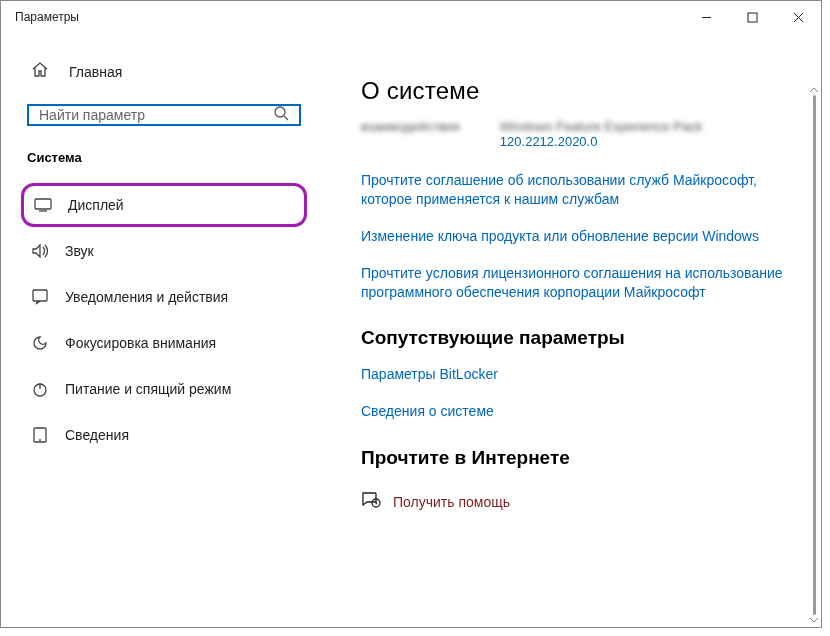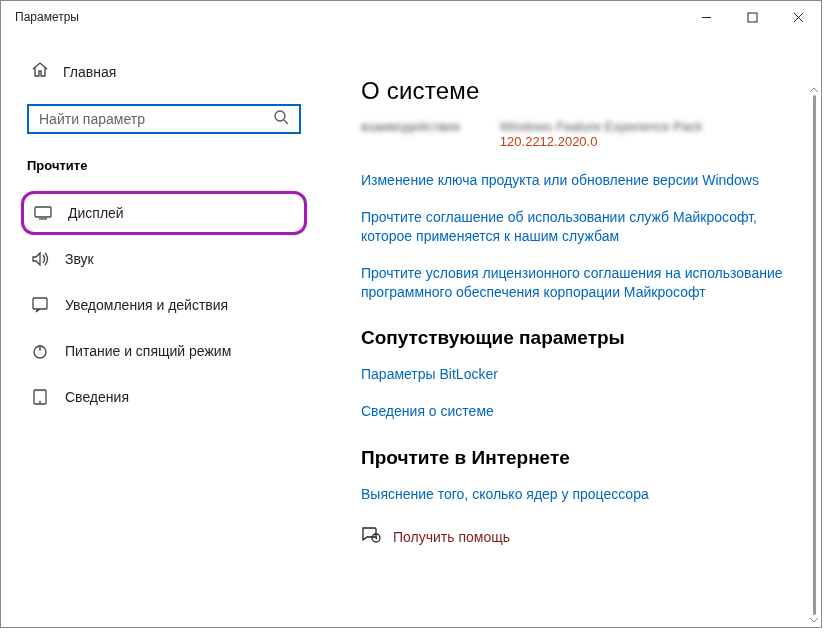--- a/index.html
+++ b/index.html
@@ -11,24 +11,24 @@
   }
   .titlebar {
     height: 32px; display: flex; align-items: center;
     padding-left: 14px; font-size: 12px; color: #222;
   }
   .titlebar-controls { position: absolute; right: 0; top: 0; display: flex; }
   .tb-btn { width: 46px; height: 32px; display: flex; align-items: center; justify-content: center; color: #222; }
   .tb-btn svg { stroke: #222; stroke-width: 1; fill: none; }
   .body { flex: 1; display: flex; overflow: hidden; }
   .sidebar { width: 326px; padding: 20px 4px 0 4px; }
-  .home-row { display: flex; align-items: center; gap: 14px; padding: 8px 22px 8px 26px; font-size: 14px; color: #222; margin-bottom: 14px; }
+  .home-row { display: flex; align-items: center; gap: 20px; padding: 8px 22px 8px 26px; font-size: 14px; color: #222; margin-bottom: 14px; }
   .search-wrap { margin: 0 22px 20px 22px; }
   .search {
-    width: 100%; height: 30px; border: 2px solid #0067c0;
+    width: 100%; height: 22px; border: 2px solid #0067c0;
     display: flex; align-items: center; padding: 0 10px; background: #fff;
   }
   .search input {
     flex: 1; border: none; outline: none; font-size: 14px; color: #555;
     background: transparent;
   }
   .search input::placeholder { color: #666; }
   .section-title { font-size: 13px; font-weight: 600; padding: 4px 22px 10px 22px; }
   .nav-list { padding-top: 6px; }
   .nav-item {
@@ -42,21 +42,21 @@
   .highlighted {
     position: relative; border: 3px solid #a21caf; border-radius: 13px;
     margin: 2px 16px 2px 16px; padding: 0 6px 0 10px;
     box-shadow: 0 0 0 1px rgba(0,0,0,0.05);
   }
   .main { flex: 1; padding: 44px 24px 10px 34px; overflow: hidden; position: relative; }
   .main h1 { font-size: 24px; font-weight: 400; margin-bottom: 14px; letter-spacing: 0.2px; }
   .cols { display: flex; gap: 40px; margin-bottom: 10px; }
   .blurred { color: #555; font-size: 13px; filter: blur(2.5px); user-select:none; }
   .blurright { font-size: 13px; filter: blur(2.5px); color: #555; flex:1; }
-  .small-info { font-size: 13px; color: #c2410c; margin-bottom: 12px; }
+  .small-info { font-size: 13px; color: #0369a1; margin-bottom: 12px; }
   .link { color: #0067c0; font-size: 14px; display: block; margin-bottom: 18px; line-height: 1.35; cursor: pointer; }
   .main h2 { font-size: 19px; font-weight: 600; margin-top: 26px; margin-bottom: 16px; }
   .help-row { display: flex; align-items: center; gap: 12px; color: #7f1d1d; font-size: 14px; margin-top: 22px; cursor: pointer; }
   .help-row svg { stroke: #222; fill: none; stroke-width: 1.3; }
   .scroll-track { position: absolute; right: 0; top: 54px; bottom: 4px; width: 14px; display:flex; flex-direction:column; align-items:center; }
   .scroll-thumb { width: 3px; flex: 1; background: #999; border-radius: 2px; margin: 2px 0; }
 </style>
 </head>
 <body>
 
@@ -100,21 +100,21 @@
           <input type="text" placeholder="Найти параметр" style="">
           <span>
             <svg width="16" height="16" viewBox="0 0 16 16" stroke="#555" stroke-width="1.3" fill="none">
                 <circle cx="7" cy="7" r="5"></circle>
                 <line x1="11" y1="11" x2="15" y2="15"></line>
               </svg>
           </span>
         </div>
       </div>
 
-      <div class="section-title">Прочтите</div>
+      <div class="section-title">Система</div>
 
       <div class="nav-list">
         <div class="nav-item highlighted">
           <span class="ico">
             <svg width="18" height="14" viewBox="0 0 18 14">
                 <rect x="1" y="1" width="16" height="10" rx="1"></rect>
                 <line x1="5" y1="13" x2="13" y2="13"></line>
               </svg>
           </span>
           <span>Дисплей</span>
@@ -130,20 +130,28 @@
           <span>Звук</span>
         </div>
         <div class="nav-item">
           <span class="ico">
             <svg width="16" height="16" viewBox="0 0 16 16">
                 <rect x="1" y="1" width="14" height="11" rx="1"></rect>
                 <path d="M6 12 l-2 3 l4 -3"></path>
               </svg>
           </span>
           <span>Уведомления и действия</span>
+        </div>
+        <div class="nav-item">
+          <span class="ico">
+            <svg width="16" height="16" viewBox="0 0 16 16">
+                <path d="M8 2 a6 6 0 1 0 6 6 a4 4 0 0 1 -6 -6 z"></path>
+              </svg>
+          </span>
+          <span>Фокусировка внимания</span>
         </div>
         <div class="nav-item">
           <span class="ico">
             <svg width="16" height="16" viewBox="0 0 16 16">
                 <circle cx="8" cy="9" r="6"></circle>
                 <line x1="8" y1="2" x2="8" y2="8"></line>
               </svg>
           </span>
           <span>Питание и спящий режим</span>
         </div>
@@ -163,30 +171,29 @@
       <h1>О системе</h1>
 
       <div class="cols">
         <span class="blurred">взаимодействия</span>
         <div style="flex:1">
           <div class="blurright">Windows Feature Experience Pack</div>
           <div class="small-info">120.2212.2020.0</div>
         </div>
       </div>
 
+      <a class="link">Прочтите соглашение об использовании служб Майкрософт, которое применяется к нашим службам</a>
       <a class="link">Изменение ключа продукта или обновление версии Windows</a>
-      <a class="link">Прочтите соглашение об использовании служб Майкрософт, которое применяется к нашим службам</a>
       <a class="link">Прочтите условия лицензионного соглашения на использование программного обеспечения корпорации Майкрософт</a>
 
       <h2>Сопутствующие параметры</h2>
       <a class="link">Параметры BitLocker</a>
       <a class="link">Сведения о системе</a>
 
       <h2>Прочтите в Интернете</h2>
-      <a class="link">Выяснение того, сколько ядер у процессора</a>
 
       <div class="help-row">
         <span>
           <svg width="20" height="18" viewBox="0 0 20 18">
               <path d="M2 2 h12 a1 1 0 0 1 1 1 v7 a1 1 0 0 1 -1 1 h-8 l-4 3 v-3 a1 1 0 0 1 0 -1 z"></path>
               <circle cx="15" cy="12" r="4"></circle>
               <path d="M15 10 v2 l1 1"></path>
             </svg>
         </span>
         <span>Получить помощь</span>

